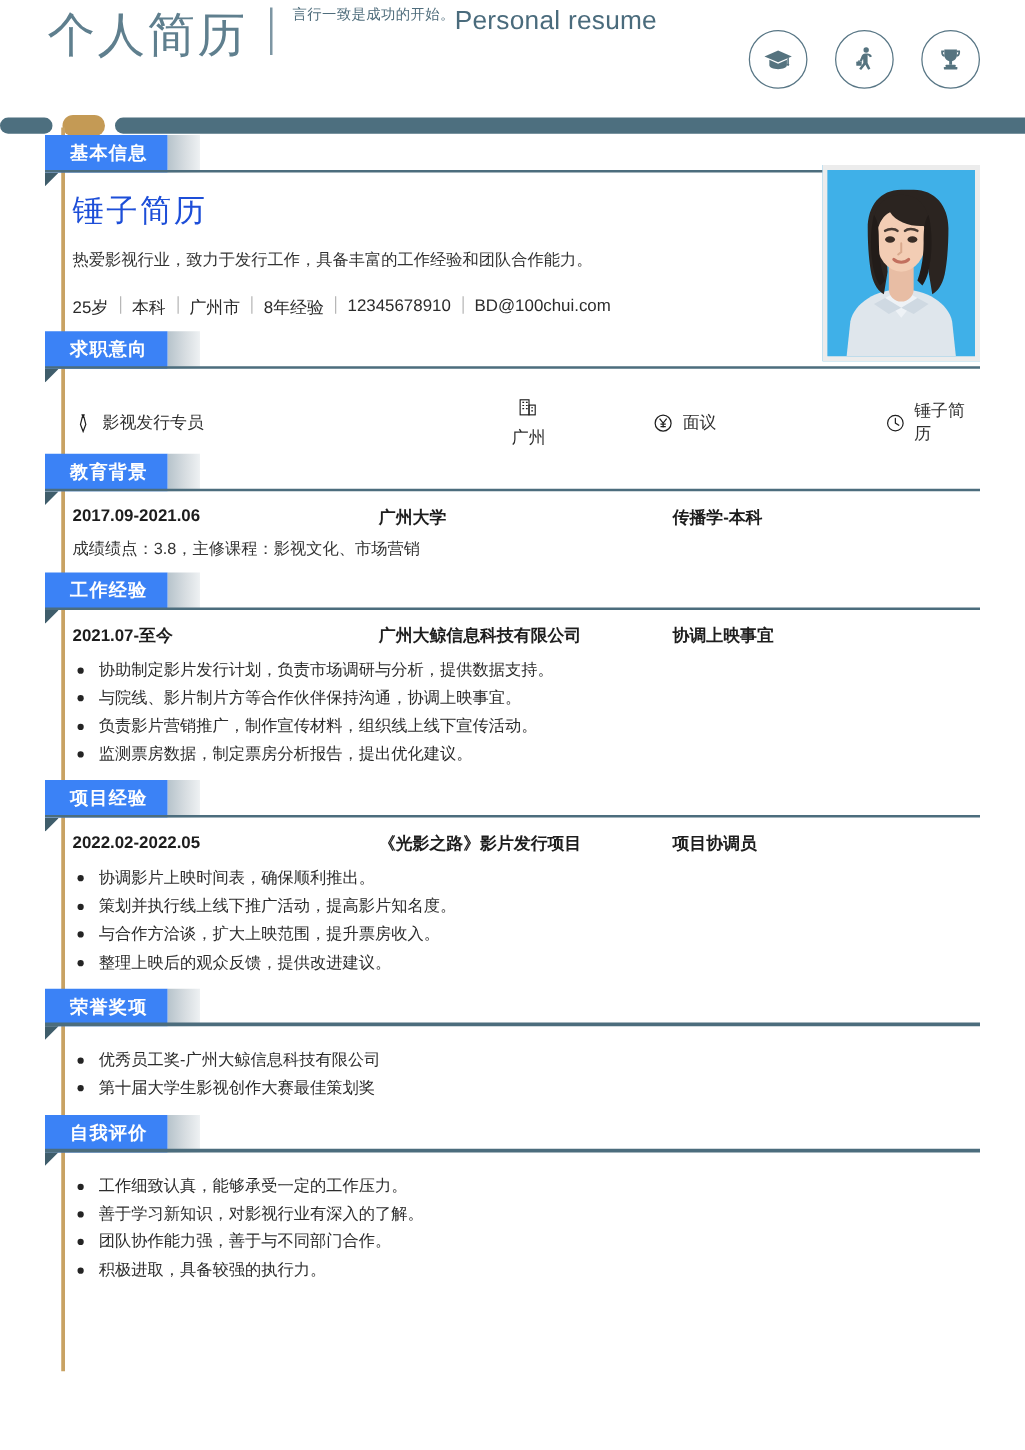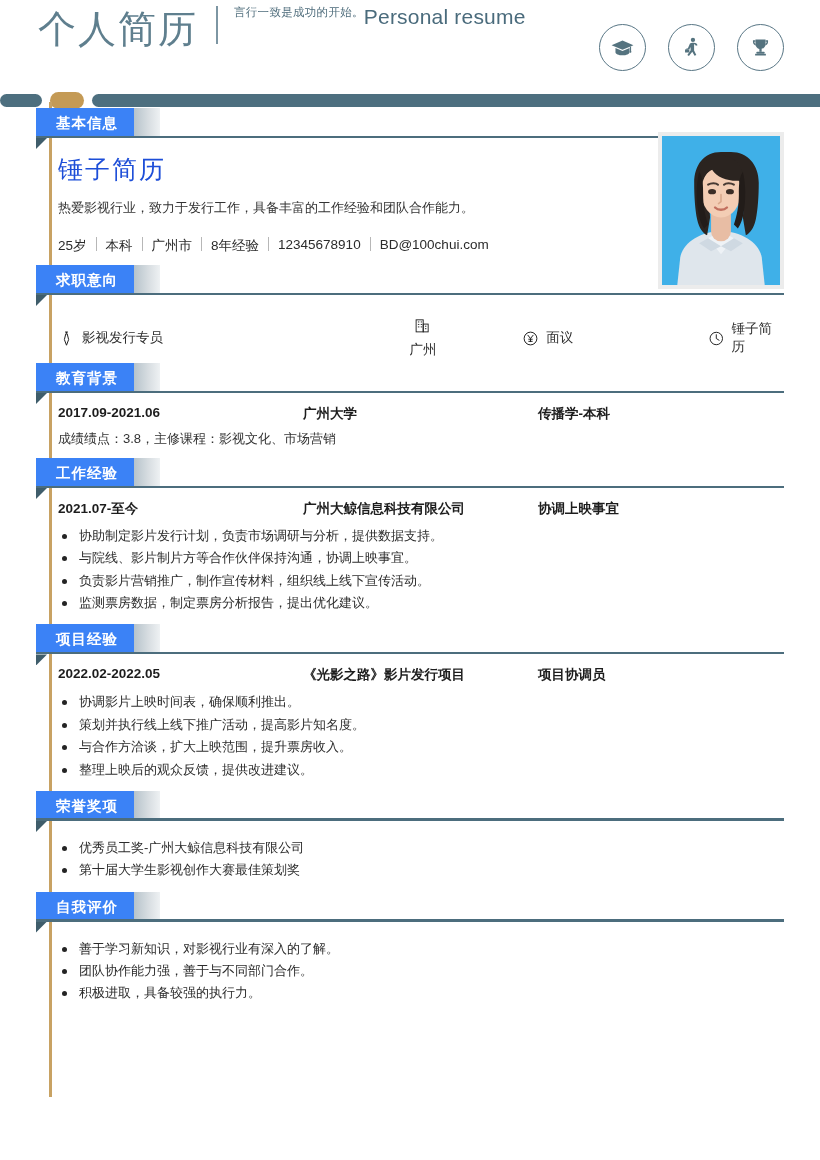--- a/index.html
+++ b/index.html
@@ -493,20 +493,21 @@
   </div>
 
   <div class="section">
     <div class="sec-head">
       <div class="tab">自我评价</div><div class="tab-ext"></div>
       <div class="tab-notch"></div>
       <div class="sec-rule"></div>
     </div>
     <div class="sec-body">
       <ul class="bullets">
+        <li>工作细致认真，能够承受一定的工作压力。</li>
         <li>善于学习新知识，对影视行业有深入的了解。</li>
         <li>团队协作能力强，善于与不同部门合作。</li>
         <li>积极进取，具备较强的执行力。</li>
       </ul>
     </div>
   </div>
 
 </div>
 
 </body></html>

